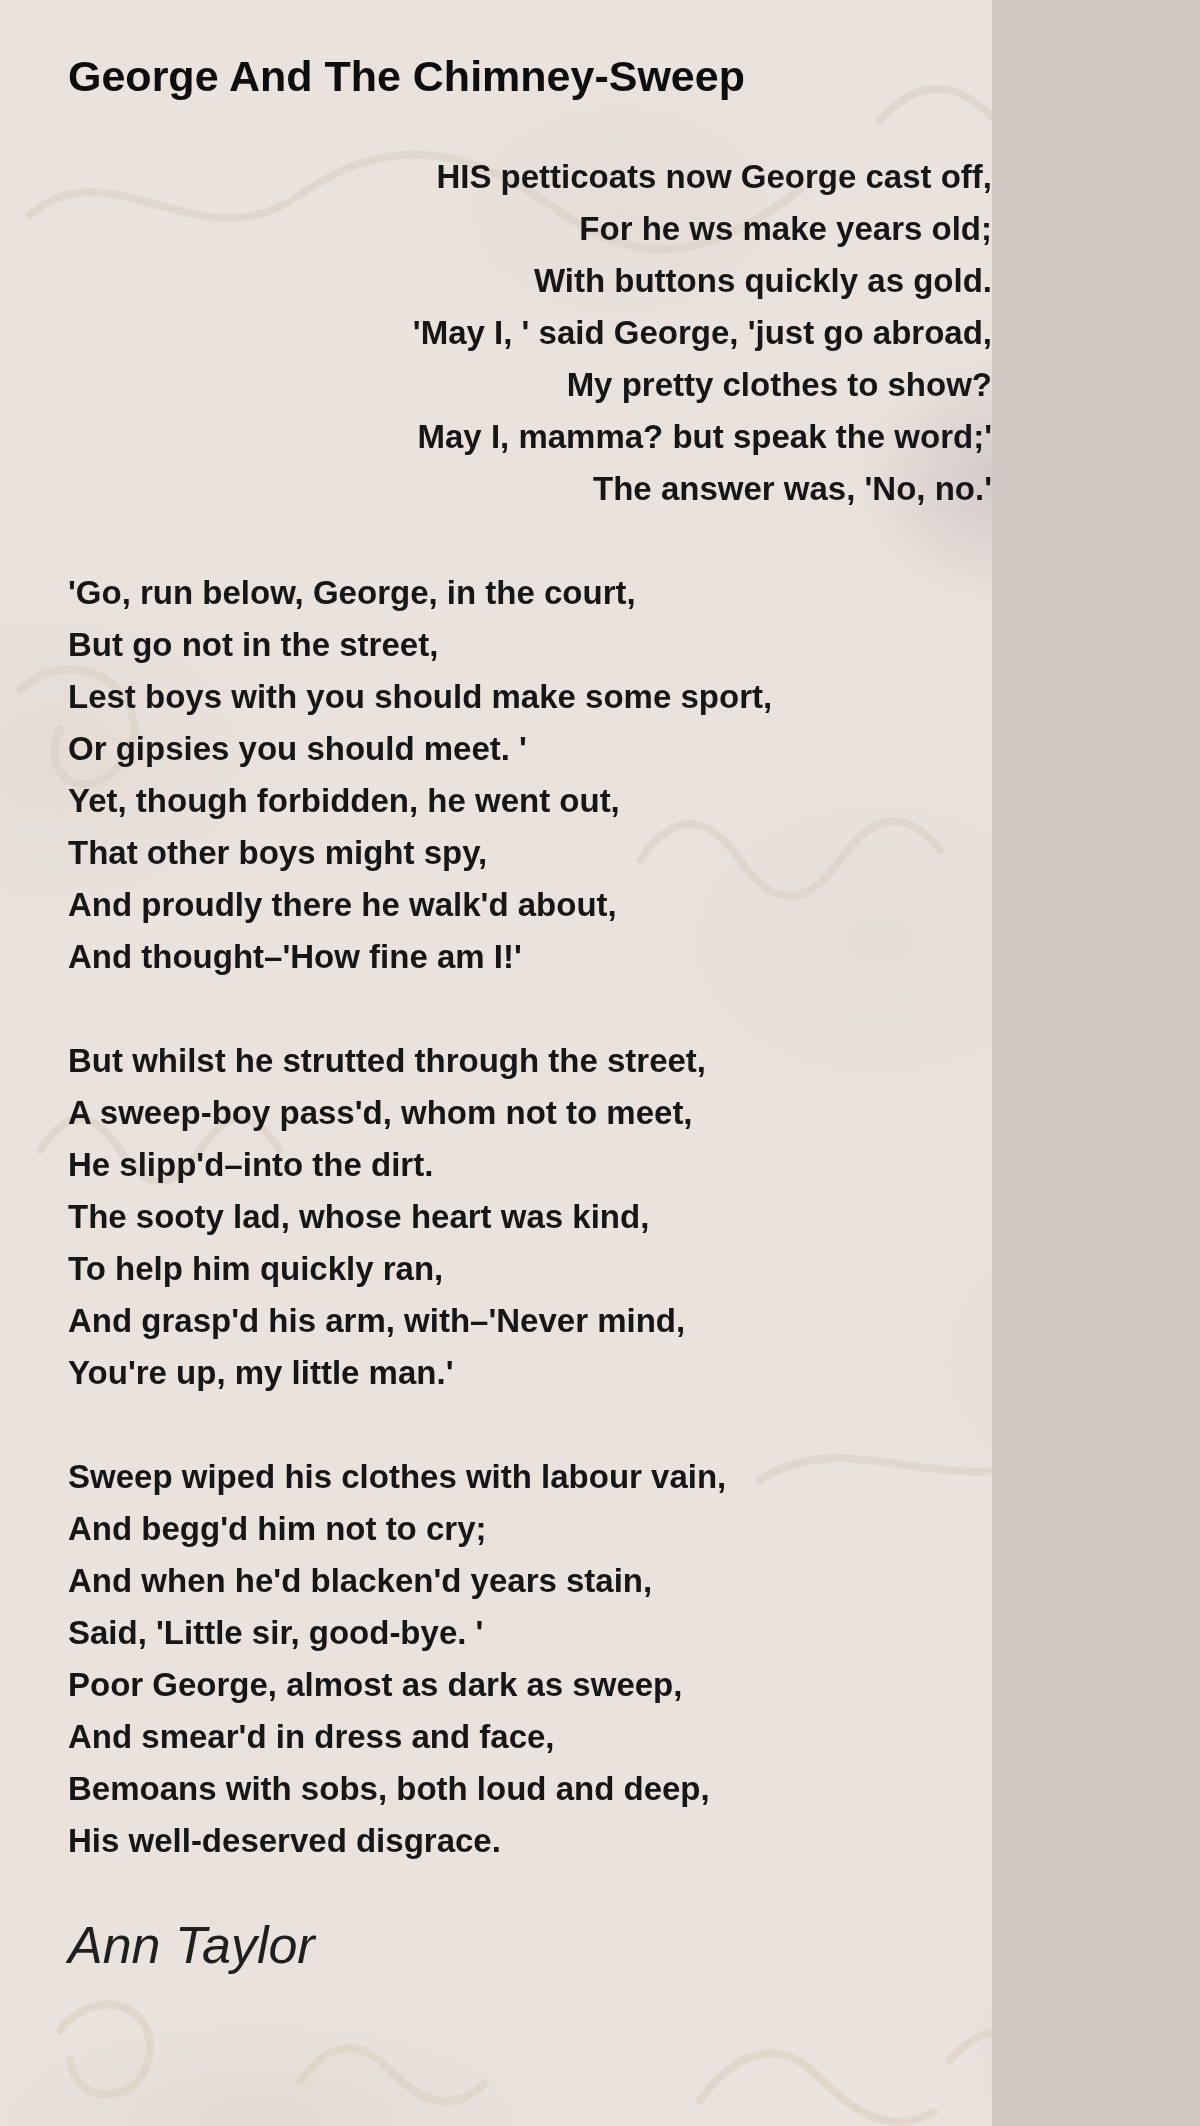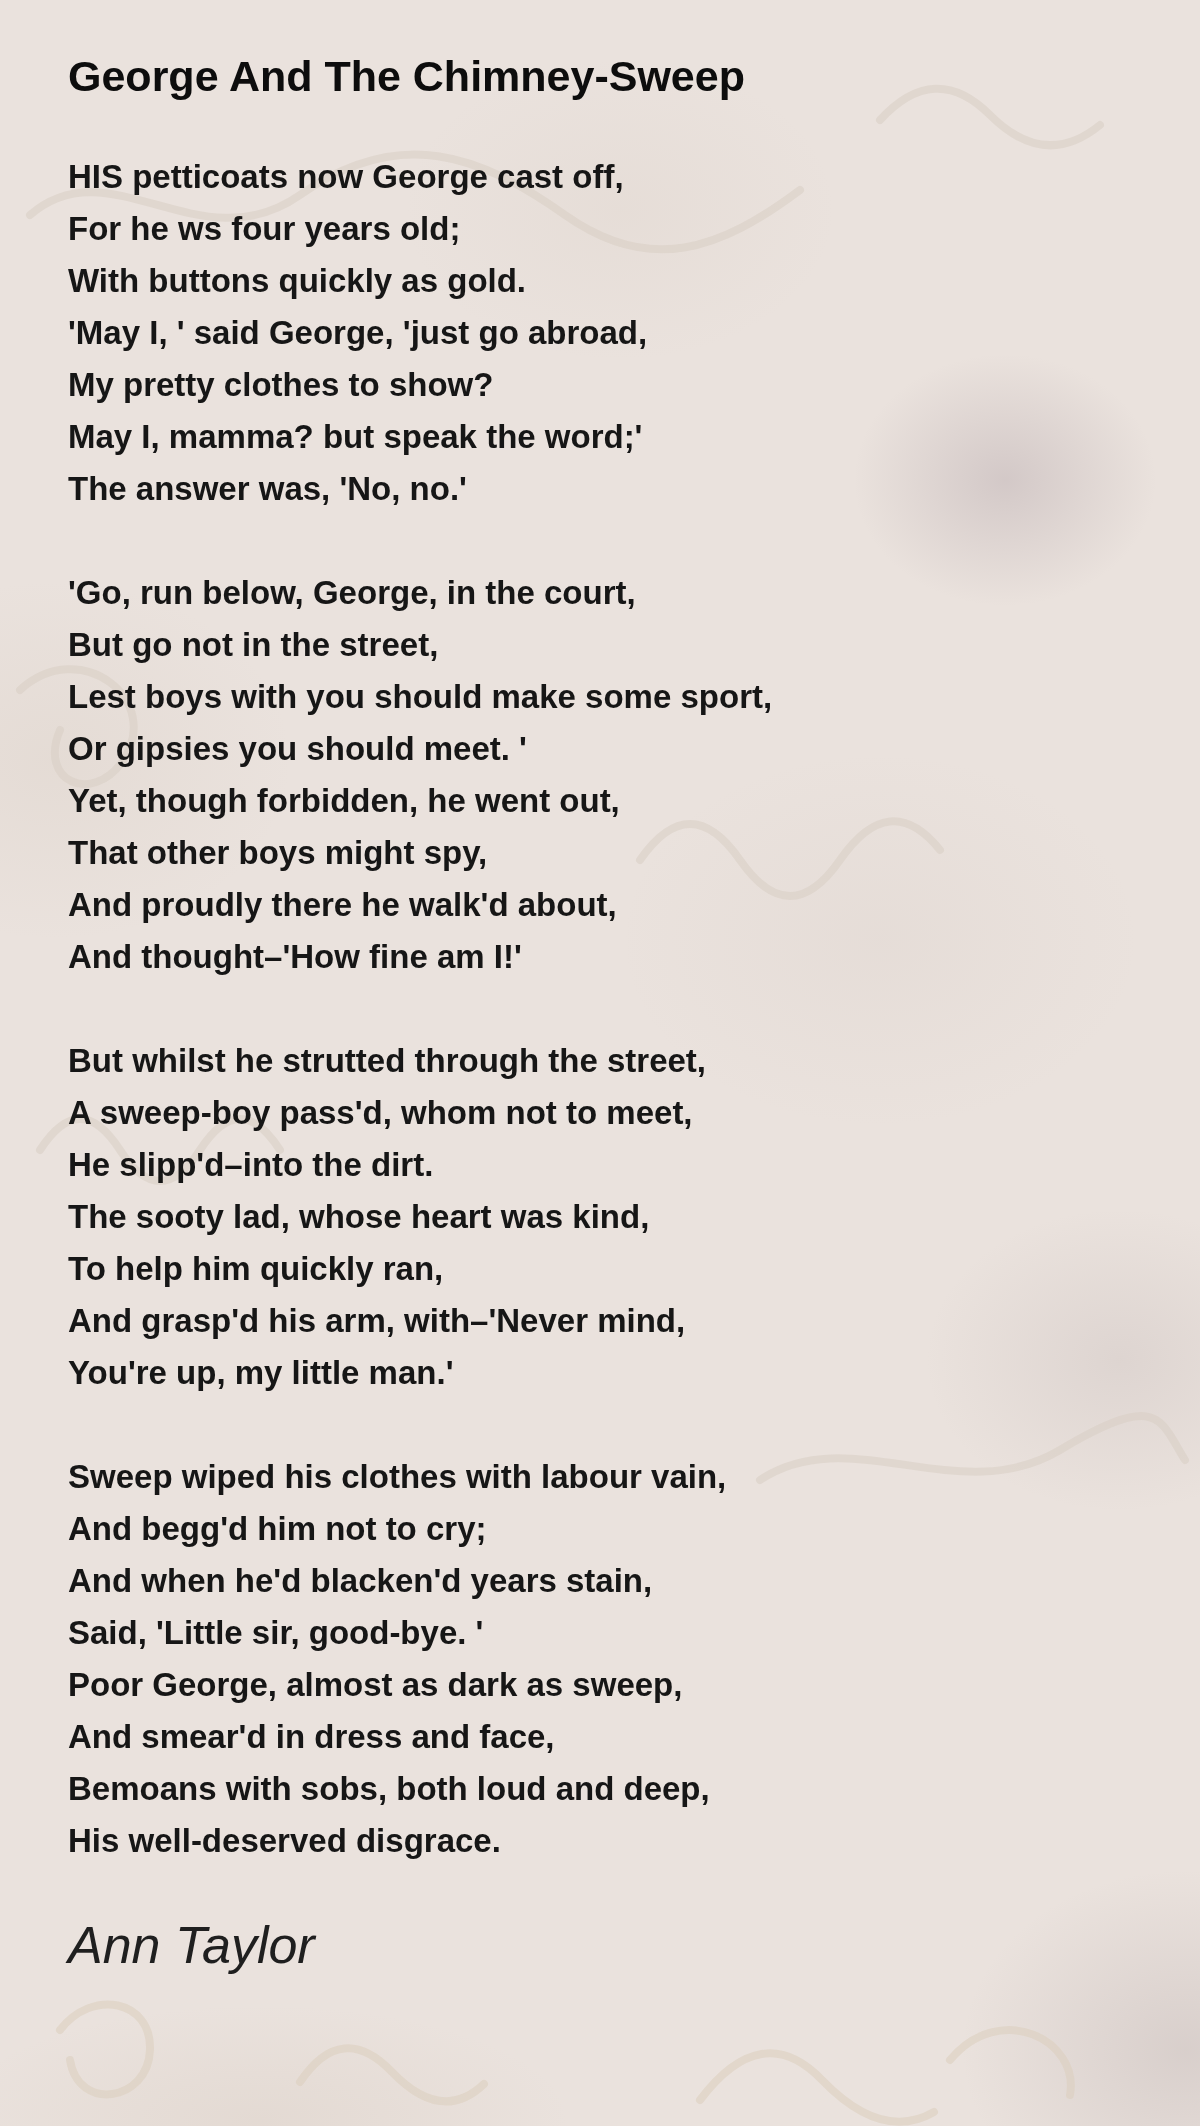--- a/index.html
+++ b/index.html
@@ -2,21 +2,21 @@
 <html><head>
 <meta charset="utf-8">
 <style>
   html, body { margin: 0; padding: 0; }
   body {
     font-family: "Liberation Sans", sans-serif;
     background: #cfc8c3;
   }
   .page {
     position: relative;
-    width: 1200px;
+    width: 992px;
     height: 2126px;
     overflow: hidden;
     background-color: #eae2dd;
     background-image:
       radial-gradient(ellipse 210px 175px at 1005px 480px, rgba(158,142,150,0.30), rgba(158,142,150,0) 72%),
       radial-gradient(ellipse 270px 210px at 1120px 1360px, rgba(160,146,148,0.17), rgba(160,146,148,0) 72%),
       radial-gradient(ellipse 310px 250px at 1185px 2050px, rgba(160,146,148,0.24), rgba(160,146,148,0) 72%),
       radial-gradient(ellipse 430px 160px at 260px 2120px, rgba(186,168,150,0.14), rgba(186,168,150,0) 72%),
       radial-gradient(ellipse 330px 250px at 55px 760px, rgba(190,175,158,0.13), rgba(190,175,158,0) 72%),
       radial-gradient(ellipse 300px 210px at 620px 210px, rgba(196,182,168,0.11), rgba(196,182,168,0) 72%),
@@ -38,20 +38,21 @@
     line-height: 48px;
     font-weight: 700;
     color: #0d0d0d;
     white-space: nowrap;
   }
   .stanza {
     margin: 52px 0 0 0;
   }
   .stanza.first {
     margin-top: 51px;
+    text-align: right;
   }
   .line {
     font-size: 33px;
     line-height: 52px;
     font-weight: 700;
     color: #161616;
     white-space: nowrap;
   }
   .author {
     margin-top: 52px;
@@ -80,21 +81,21 @@
     <path stroke="#dccfbe" d="M950 2060 C 1000 2000, 1080 2040, 1070 2095"></path>
     <path d="M880 120 q 55 -60 110 -5 t 110 10"></path>
   </svg>
 
   <div class="content">
 
     <h1 class="title">George And The Chimney-Sweep</h1>
 
     <div class="stanza first">
       <div class="line">HIS petticoats now George cast off,</div>
-      <div class="line">For he ws four years old;</div>
+      <div class="line">For he ws make years old;</div>
       <div class="line">With buttons quickly as gold.</div>
       <div class="line">'May I, ' said George, 'just go abroad,</div>
       <div class="line">My pretty clothes to show?</div>
       <div class="line">May I, mamma? but speak the word;'</div>
       <div class="line">The answer was, 'No, no.'</div>
     </div>
 
     <div class="stanza">
       <div class="line">'Go, run below, George, in the court,</div>
       <div class="line">But go not in the street,</div>

